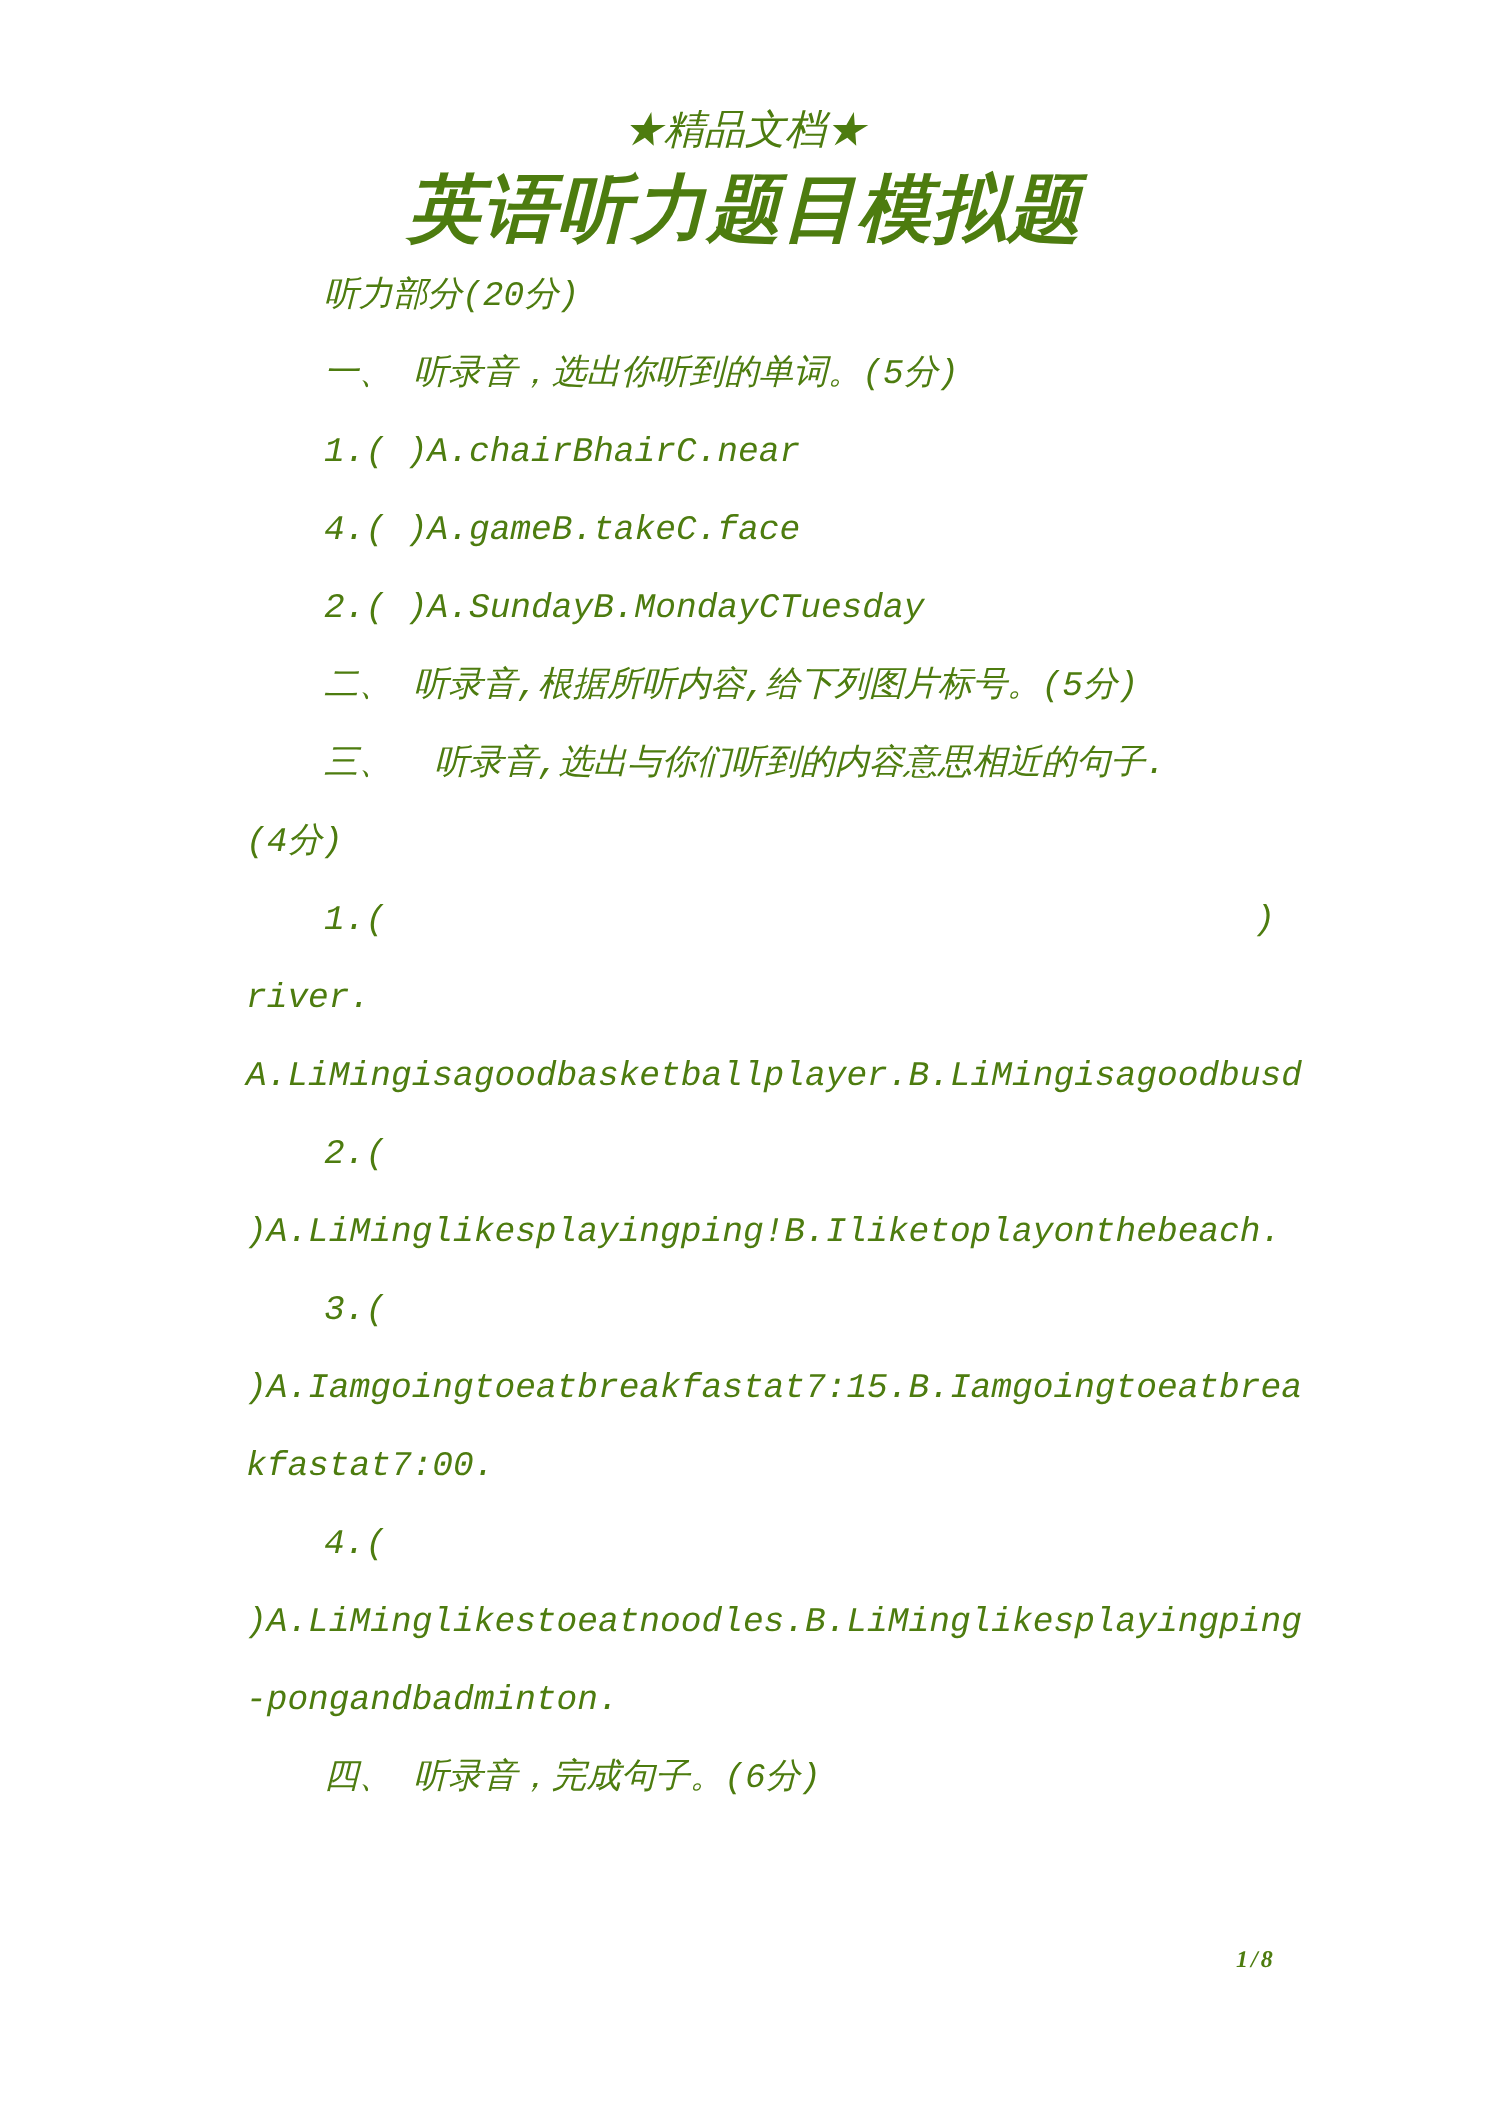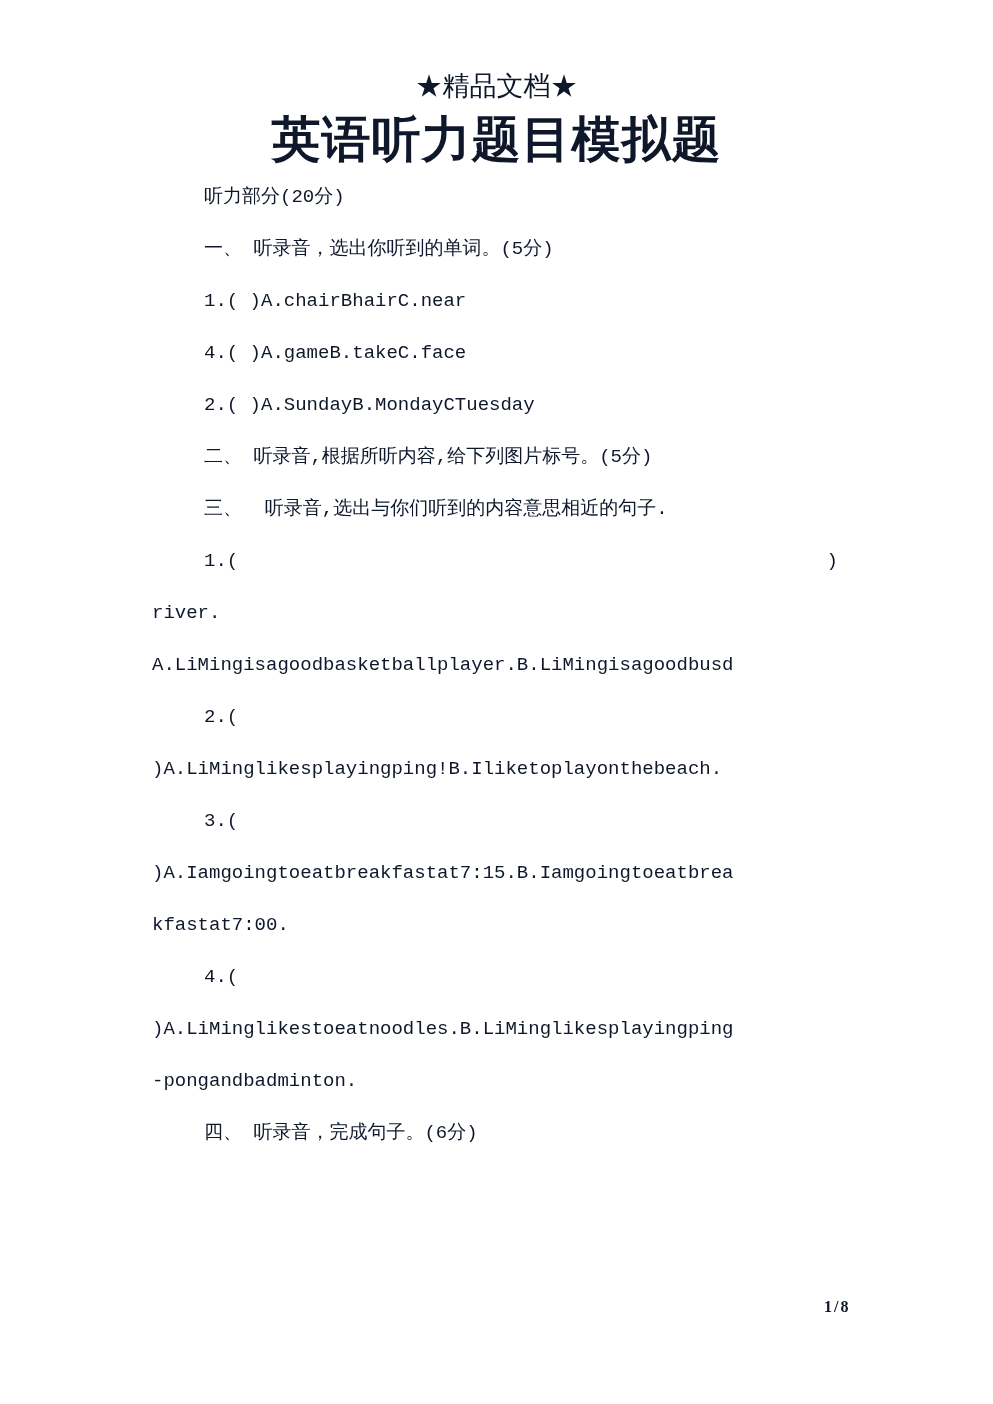--- a/index.html
+++ b/index.html
@@ -5,23 +5,24 @@
   html, body {
     margin: 0;
     padding: 0;
     background: #ffffff;
   }
   .page {
     position: relative;
     width: 993px;
     height: 1404px;
     background: #ffffff;
-    color: #0f172a;
+    color: #4d7c0f;
     overflow: hidden;
     font-family: "Liberation Mono", "DejaVu Sans Mono", monospace;
+    font-style: italic;
   }
   .doc-header {
     position: absolute;
     top: 68px;
     left: 0;
     width: 100%;
     text-align: center;
     font-size: 27px;
     line-height: 36px;
     font-family: "Liberation Serif", "DejaVu Serif", serif;
@@ -34,24 +35,24 @@
     margin: 0;
     text-align: center;
     font-size: 49px;
     line-height: 54px;
     font-weight: 700;
     font-family: "Liberation Serif", "DejaVu Serif", serif;
     letter-spacing: 1px;
   }
   .doc-body {
     position: absolute;
-    left: 152px;
+    left: 164px;
     top: 171px;
     width: 716px;
-    font-size: 19px;
+    font-size: 23px;
     line-height: 52px;
   }
   .doc-line {
     white-space: pre-wrap;
     min-height: 52px;
   }
   .doc-line.indent {
     padding-left: 52px;
   }
   .doc-line.spread {
@@ -79,20 +80,21 @@
   <div class="doc-header">★精品文档★</div>
   <h1 class="doc-title">英语听力题目模拟题</h1>
   <div class="doc-body" id="doc-body">
       <div class="doc-line indent">听力部分(20分)</div>
       <div class="doc-line indent">一、 听录音，选出你听到的单词。(5分)</div>
       <div class="doc-line indent">1.( )A.chairBhairC.near</div>
       <div class="doc-line indent">4.( )A.gameB.takeC.face</div>
       <div class="doc-line indent">2.( )A.SundayB.MondayCTuesday</div>
       <div class="doc-line indent">二、 听录音,根据所听内容,给下列图片标号。(5分)</div>
       <div class="doc-line indent">三、  听录音,选出与你们听到的内容意思相近的句子.</div>
+      <div class="doc-line">(4分)</div>
       <div class="doc-line indent spread"><span class="spread-left">1.(</span><span class="spread-right">)</span></div>
       <div class="doc-line">river.</div>
       <div class="doc-line">A.LiMingisagoodbasketballplayer.B.LiMingisagoodbusd</div>
       <div class="doc-line indent">2.(</div>
       <div class="doc-line">)A.LiMinglikesplayingping!B.Iliketoplayonthebeach.</div>
       <div class="doc-line indent">3.(</div>
       <div class="doc-line">)A.Iamgoingtoeatbreakfastat7:15.B.Iamgoingtoeatbrea</div>
       <div class="doc-line">kfastat7:00.</div>
       <div class="doc-line indent">4.(</div>
       <div class="doc-line">)A.LiMinglikestoeatnoodles.B.LiMinglikesplayingping</div>

